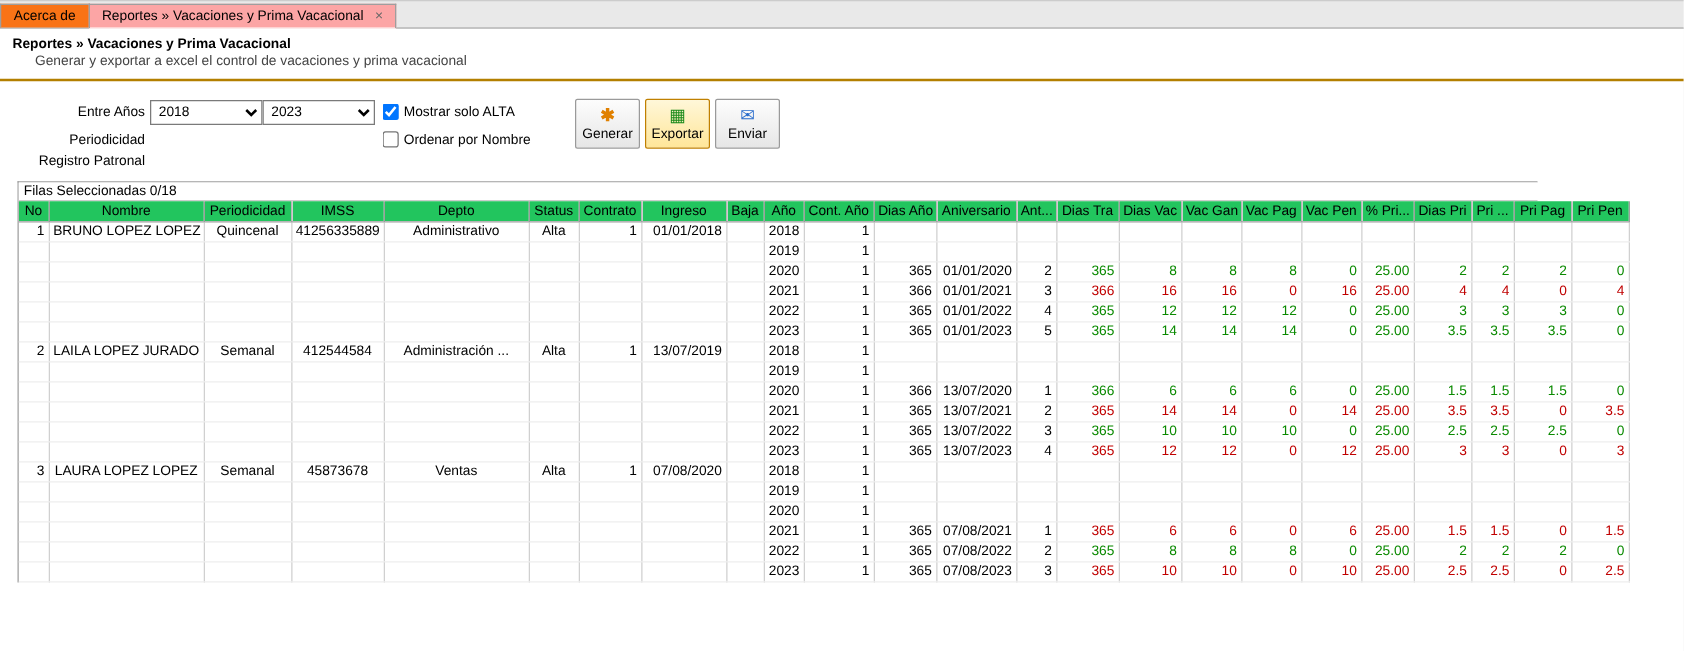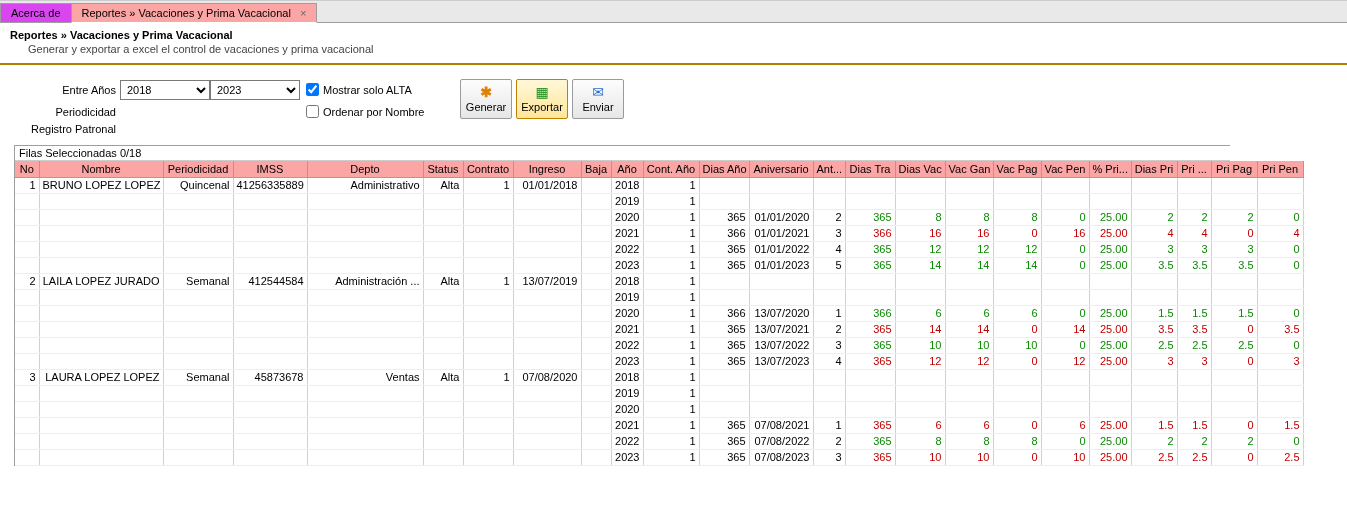--- a/index.html
+++ b/index.html
@@ -20,21 +20,21 @@
   .tabbar {
     display: flex;
     border-bottom: 1px solid #9e9e9e;
     background: #e9e9e9;
     border-top: 1px solid #ccc;
   }
   .tab {
     padding: 3px 10px;
     border: 1px solid #9e9e9e;
     border-bottom: none;
-    background: #d946ef;
+    background: #f97316;
     margin-right: -1px;
     margin-top: 2px;
     font-size: 11px;
     position: relative;
   }
   .tab.active {
     background: #fca5a5;
     border-bottom: 1px solid #fff;
     margin-bottom: -1px;
   }
@@ -106,28 +106,28 @@
   table.grid th, table.grid td {
     border-right: 1px solid #d0d0d0;
     border-bottom: 1px solid #eee;
     padding: 1px 3px;
     font-size: 11px;
     height: 16px;
     white-space: nowrap;
     overflow: hidden;
   }
   table.grid th {
-    background: #fca5a5;
+    background: #22c55e;
     border-bottom: 1px solid #9e9e9e;
     border-right: 1px solid #9e9e9e;
     font-weight: normal;
     text-align: center;
   }
   .ar { text-align: right; }
-  .al { text-align: right; margin-top: 20px; }
+  .al { text-align: center; margin-top: 20px; }
   .green { color: #0a8a00; }
   .red { color: #c00000; }
   col.c-no{width:24px}col.c-nombre{width:124px}col.c-per{width:70px}col.c-imss{width:74px}
   col.c-depto{width:116px}col.c-status{width:40px}col.c-contrato{width:50px}col.c-ingreso{width:68px}
   col.c-baja{width:30px}col.c-ano{width:32px}col.c-cont{width:56px}col.c-diasano{width:50px}
   col.c-aniv{width:64px}col.c-ant{width:32px}col.c-diastra{width:50px}col.c-diasvac{width:50px}
   col.c-vacgan{width:48px}col.c-vacpag{width:48px}col.c-vacpen{width:48px}col.c-pct{width:42px}
   col.c-diaspri{width:46px}col.c-pri1{width:34px}col.c-pripag{width:46px}col.c-pripen{width:46px}
 </style>
 </head>

